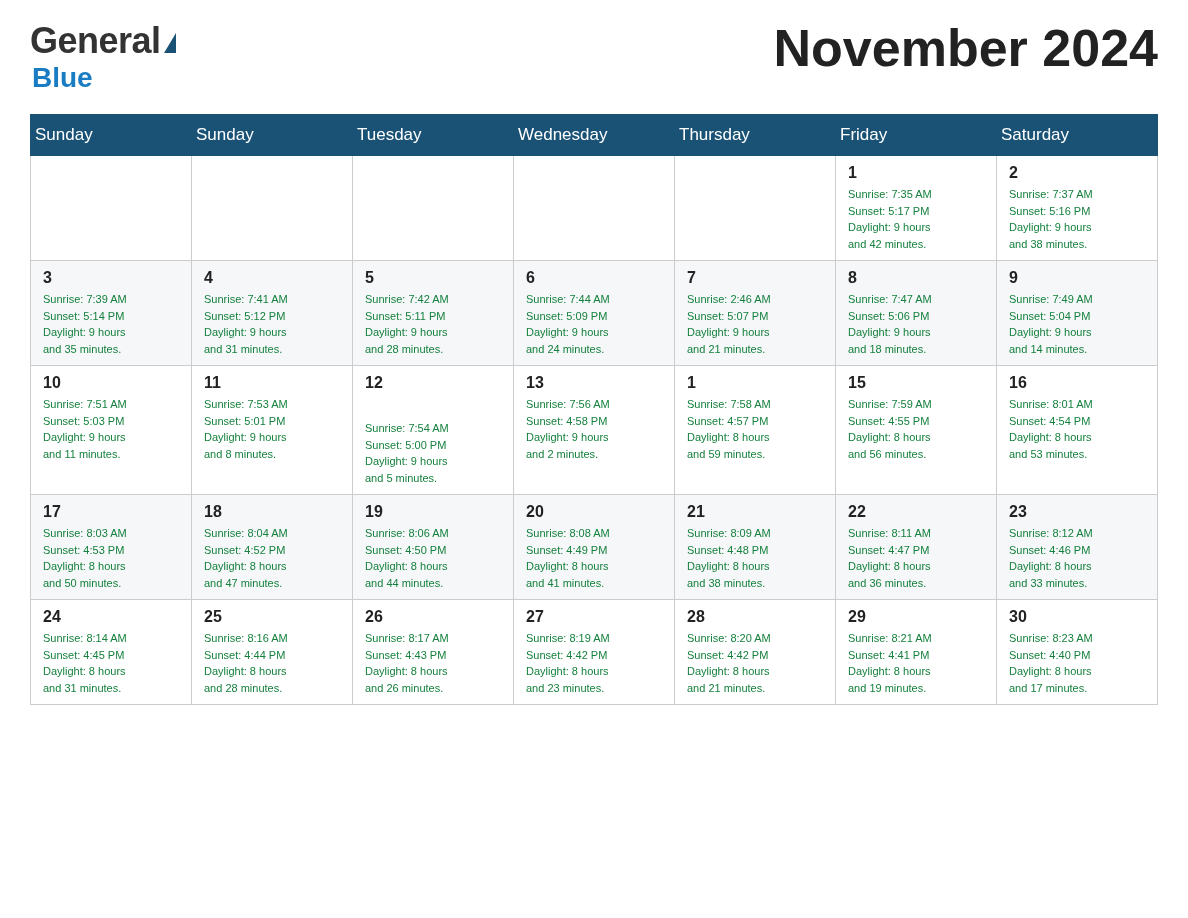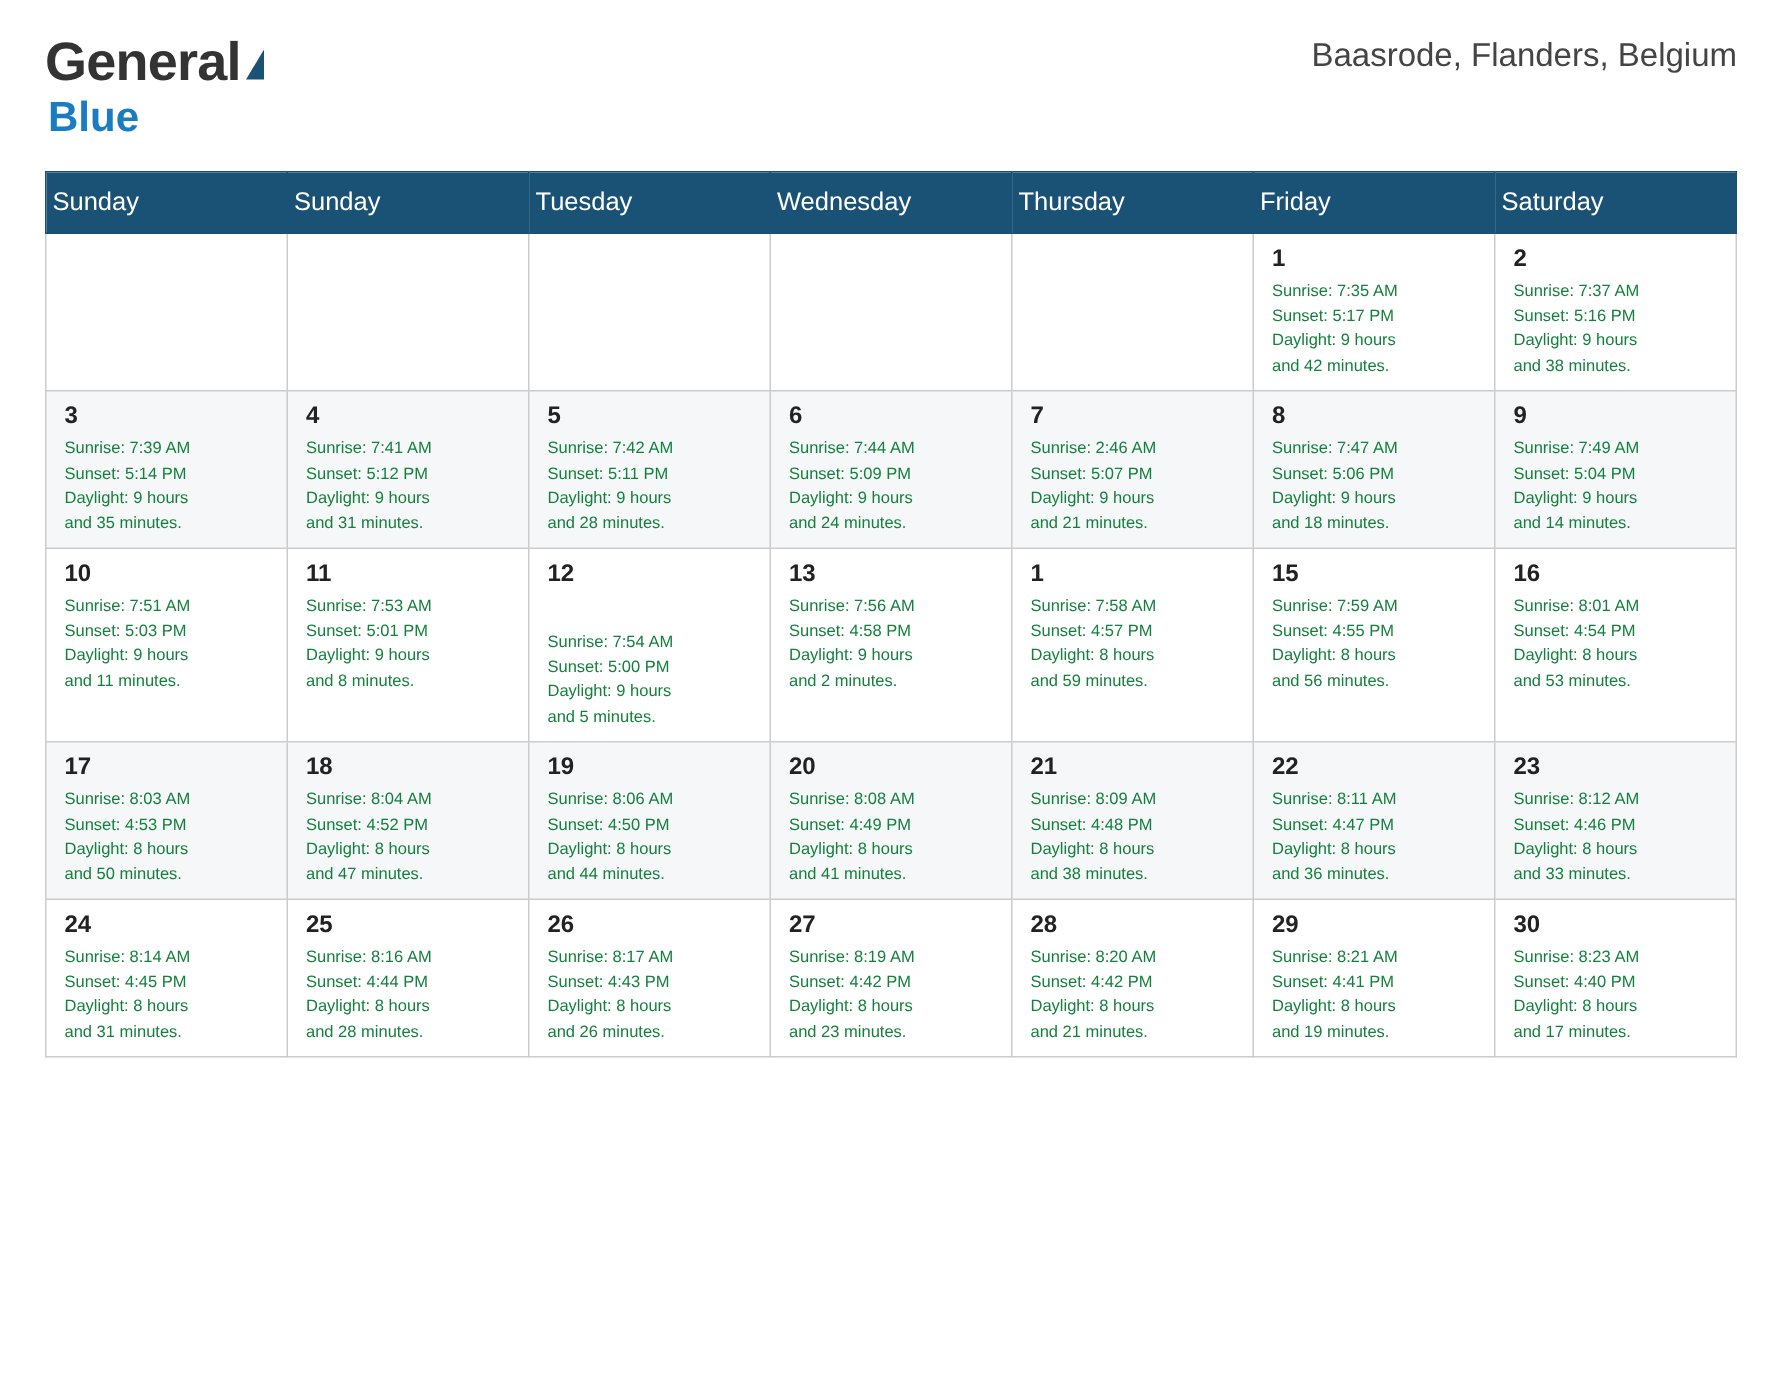--- a/index.html
+++ b/index.html
@@ -108,21 +108,21 @@
 
 <div class="header">
   <div class="logo">
     <div class="logo-top">
       <span class="logo-general">General</span>
       <div class="logo-triangle"></div>
     </div>
     <span class="logo-blue">Blue</span>
   </div>
   <div class="title-section">
-    <div class="location">Baasrode, Flanders, Belgium</div>
+    <div class="month-title">November 2024</div>
   </div>
 </div>
 
 <table class="calendar-table">
   <thead>
     <tr>
     <th>Sunday</th>
         <th>Sunday</th>
         <th>Tuesday</th>
         <th>Wednesday</th>

